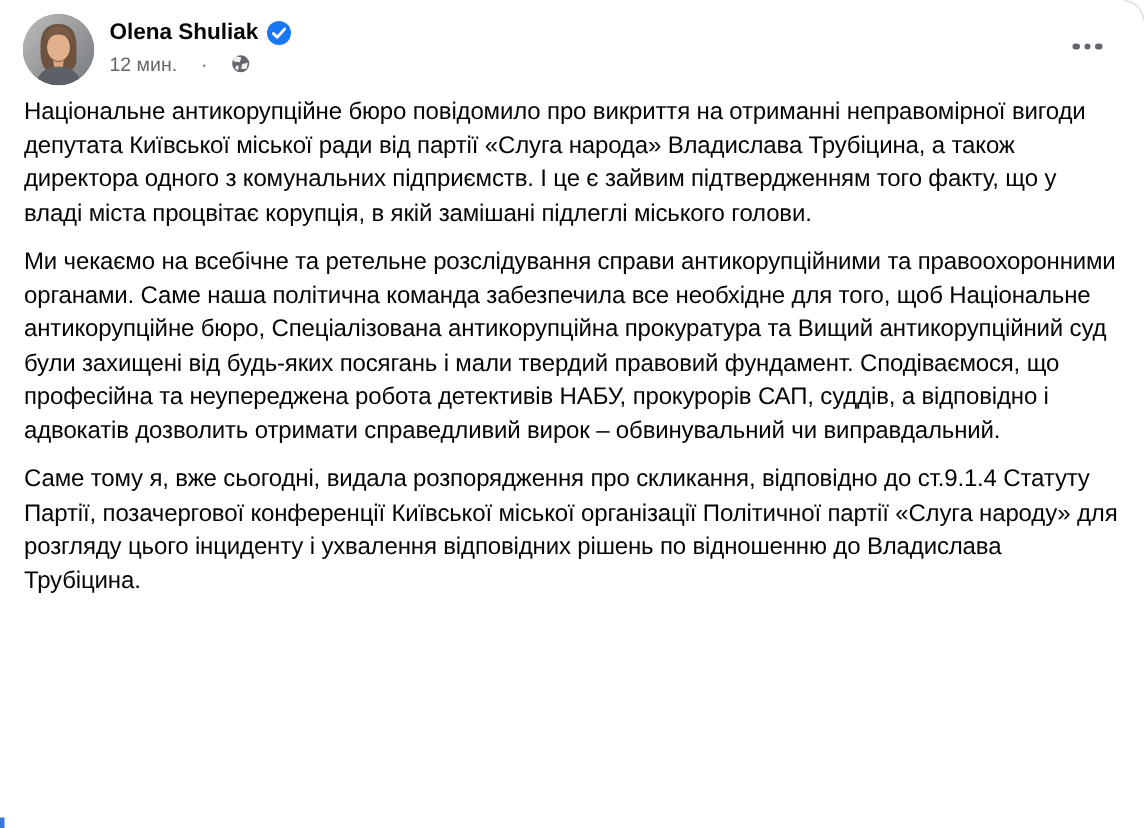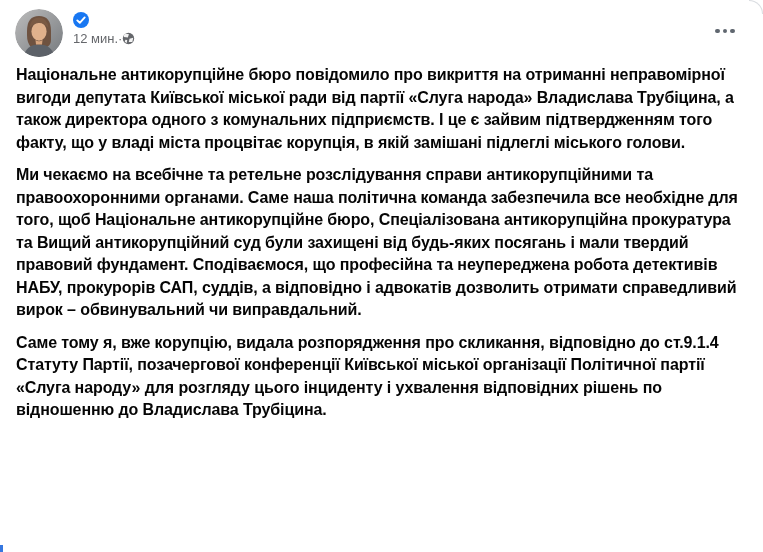--- a/index.html
+++ b/index.html
@@ -54,21 +54,21 @@
     font-size: 15px;
     font-weight: bold;
     color: #050505;
     line-height: 20px;
     cursor: pointer;
   }
   .badge { display: block; }
   .time-row {
     display: flex;
     align-items: center;
-    gap: 0;
+    gap: 16px;
     margin-top: 2px;
     font-size: 13px;
     color: #65676b;
     line-height: 17px;
   }
   .time-row .timestamp { cursor: pointer; }
   .menu-btn {
     position: absolute;
     top: 20px;
     right: 22px;
@@ -83,21 +83,20 @@
   }
   .menu-btn .dot {
     width: 4.5px;
     height: 4.5px;
     border-radius: 50%;
     background: #606770;
   }
   .post-body {
     padding: 0 16px;
     margin-top: 7px;
-    font-weight: bold;
   }
   .post-body p {
     margin: 0 0 10px 0;
     font-size: 16px;
     line-height: 22.5px;
     color: #050505;
     letter-spacing: -0.1px;
   }
   .cut-blue {
     position: absolute;
@@ -132,20 +131,21 @@
           <ellipse cx="24" cy="22.5" rx="7.6" ry="9.2" fill="#e0b18c"></ellipse>
           <path d="M14.5 19 Q15.5 8.5 24 8.5 Q32.5 9 33.5 19 Q28.5 13.5 23.5 14 Q18.5 14.5 14.5 19 Z" fill="#7a5a44"></path>
           <path d="M9 48 Q10.5 35.5 24 35.5 Q37.5 35.5 39 48 Z" fill="#5c6168"></path>
           <path d="M20.5 31 Q24 33.5 27.5 31 L27 35.5 L21 35.5 Z" fill="#d8a57e"></path>
         </g>
       </svg>
     </div>
 
     <div class="hmeta">
       <div class="name-row">
+        <span class="author-name">Olena Shuliak</span>
         <svg class="badge" width="16" height="16" viewBox="0 0 16 16">
           <circle cx="8" cy="8" r="8" fill="#1877f2"></circle>
           <path d="M4.3 8.4 L6.8 10.8 L11.7 5.4" stroke="#ffffff" stroke-width="1.9" fill="none" stroke-linecap="round" stroke-linejoin="round"></path>
         </svg>
       </div>
       <div class="time-row">
         <span class="timestamp">12 мин.</span>
         <span class="sep">·</span>
         <svg width="13" height="13" viewBox="0 0 16 16">
           <defs>
@@ -166,17 +166,17 @@
 
   <div class="menu-btn">
     <span class="dot"></span>
     <span class="dot"></span>
     <span class="dot"></span>
   </div>
 
   <div class="post-body">
     <p>Національне антикорупційне бюро повідомило про викриття на отриманні неправомірної вигоди депутата Київської міської ради від партії «Слуга народа» Владислава Трубіцина, а також директора одного з комунальних підприємств. І це є зайвим підтвердженням того факту, що у владі міста процвітає корупція, в якій замішані підлеглі міського голови.</p>
     <p>Ми чекаємо на всебічне та ретельне розслідування справи антикорупційними та правоохоронними органами. Саме наша політична команда забезпечила все необхідне для того, щоб Національне антикорупційне бюро, Спеціалізована антикорупційна прокуратура та Вищий антикорупційний суд були захищені від будь-яких посягань і мали твердий правовий фундамент. Сподіваємося, що професійна та неупереджена робота детективів НАБУ, прокурорів САП, суддів, а відповідно і адвокатів дозволить отримати справедливий вирок – обвинувальний чи виправдальний.</p>
-    <p>Саме тому я, вже корупцію, видала розпорядження про скликання, відповідно до ст.9.1.4 Статуту Партії, позачергової конференції Київської міської організації Політичної партії «Слуга народу» для розгляду цього інциденту і ухвалення відповідних рішень по відношенню до Владислава Трубіцина.</p>
+    <p>Саме тому я, вже сьогодні, видала розпорядження про скликання, відповідно до ст.9.1.4 Статуту Партії, позачергової конференції Київської міської організації Політичної партії «Слуга народу» для розгляду цього інциденту і ухвалення відповідних рішень по відношенню до Владислава Трубіцина.</p>
   </div>
 
   <div class="cut-blue"></div>
 </div>
 
 </body></html>

